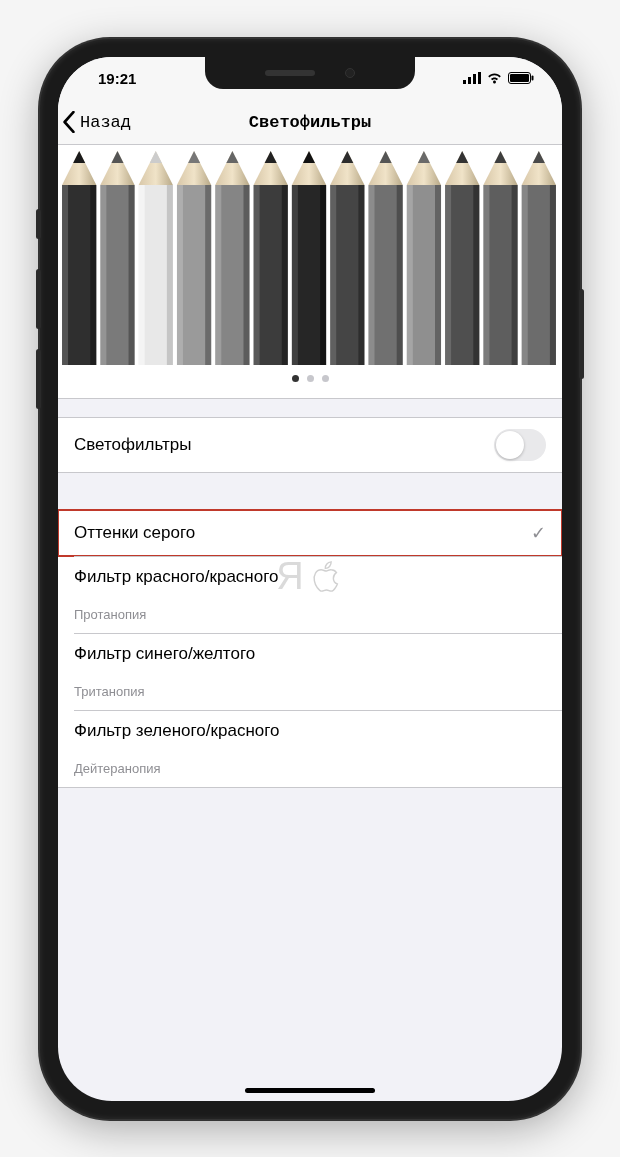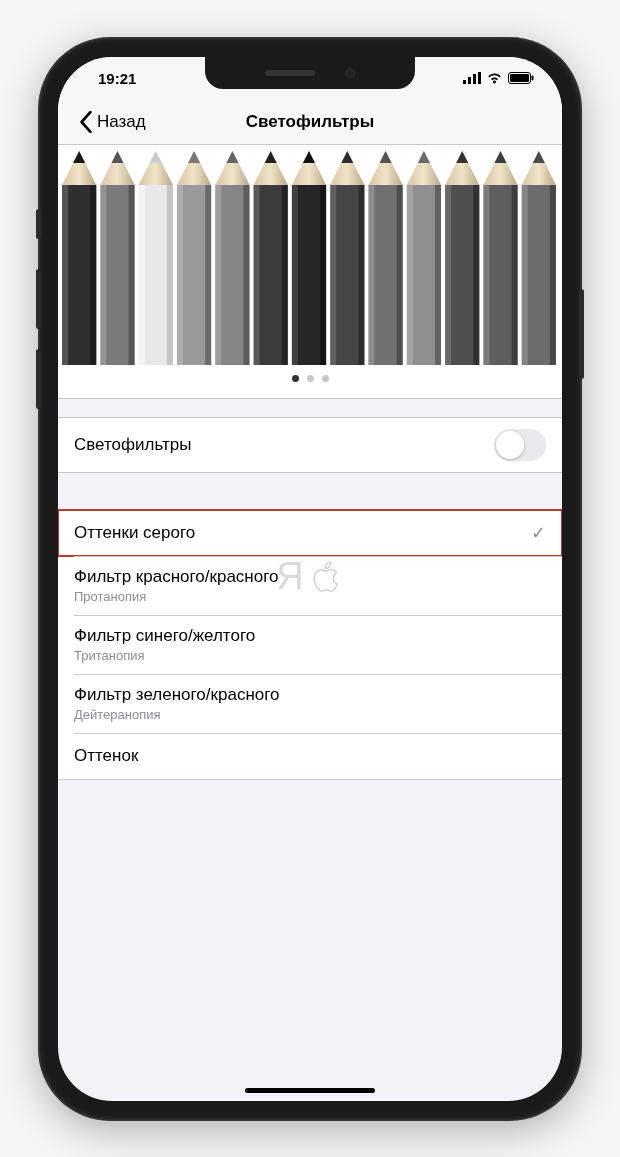--- a/index.html
+++ b/index.html
@@ -63,24 +63,25 @@
     font-weight: 600;
     color: #000;
     background:#f7f7f7;
   }
   .status-left { flex:1; padding-left:12px; }
   .status-right { flex:1; display:flex; justify-content:flex-end; align-items:center; gap:5px; }
   .nav-bar {
     height: 44px;
     display: flex;
     align-items: center;
-    padding: 0 21px;
+    padding: 0 4px;
     border-bottom: 0.5px solid #c8c8cc;
     background:#f7f7f7;
     position:relative;
+    font-family:Liberation Mono, monospace;
   }
   .back-btn { display:flex; align-items:center; color:#000; font-size:17px; z-index:2; }
   .nav-title {
     position:absolute; left:0; right:0;
     text-align: center;
     font-size: 17px;
     font-weight: 600;
     color: #000;
   }
   .pencils-card {
@@ -101,21 +102,21 @@
     justify-content:space-between;
     font-size:17px;
     color:#000;
     position:relative;
   }
   .cell + .cell::before {
     content:"";
     position:absolute; top:0; left:16px; right:0;
     border-top:0.5px solid #c8c8cc;
   }
-  .cell .sub { display:block; font-size:13px; color:#8e8e93; margin-top:2px; }
+  .cell .sub { display:block; font-size:13px; color:#8e8e93; margin-top:20px; }
   .cell .main-col { display:flex; flex-direction:column; }
   .toggle {
     width:52px; height:32px; background:#e9e9eb; border-radius:16px; position:relative;
   }
   .toggle::after {
     content:""; position:absolute; top:2px; left:2px; width:28px; height:28px;
     background:#fff; border-radius:50%; box-shadow:0 1px 3px rgba(0,0,0,0.25);
   }
   .check { font-size:18px; color:#8e8e93; }
   .highlight { outline:2px solid #c0392b; outline-offset:-1px;gap:29px; }
@@ -338,22 +339,17 @@
           <span>Фильтр синего/желтого</span>
           <span class="sub">Тританопия</span>
         </div>
       </div>
       <div class="cell">
         <div class="main-col">
           <span>Фильтр зеленого/красного</span>
           <span class="sub">Дейтеранопия</span>
         </div>
       </div>
-      <div class="cell">
-        <div class="main-col">
-          <span>Оттенок</span>
-        </div>
-      </div>
     </div>
 
     <div class="home-indicator"></div>
   </div>
 </div>
 
 </body></html>

